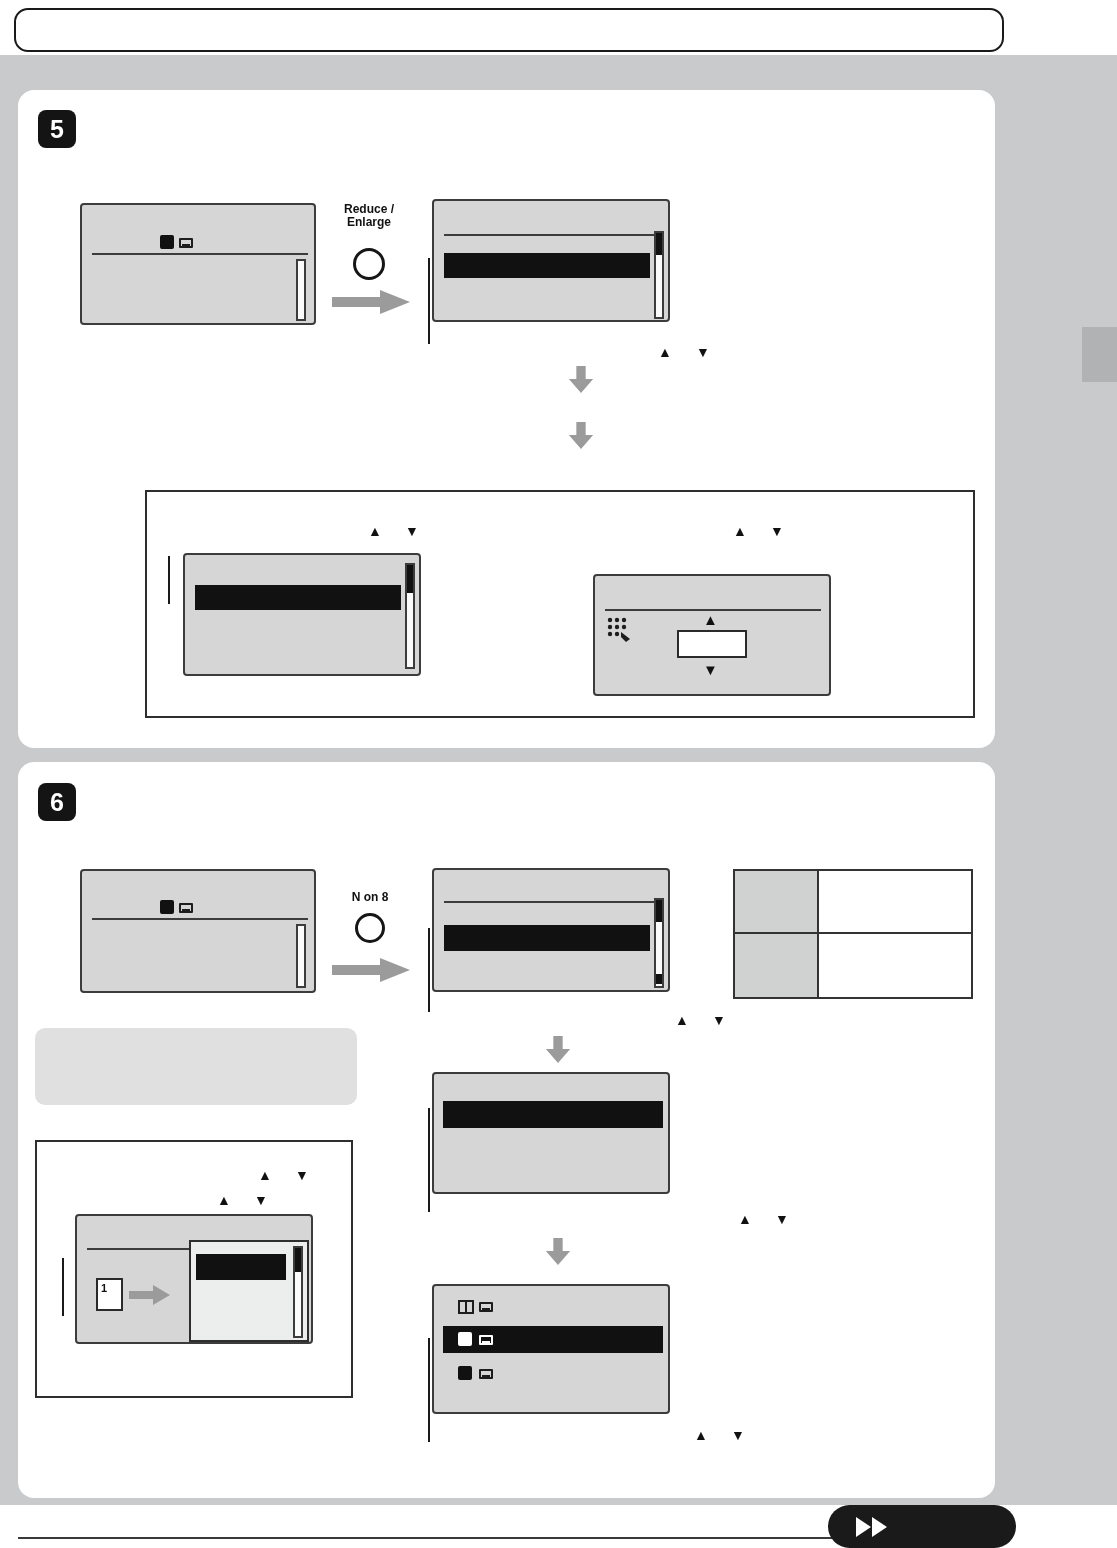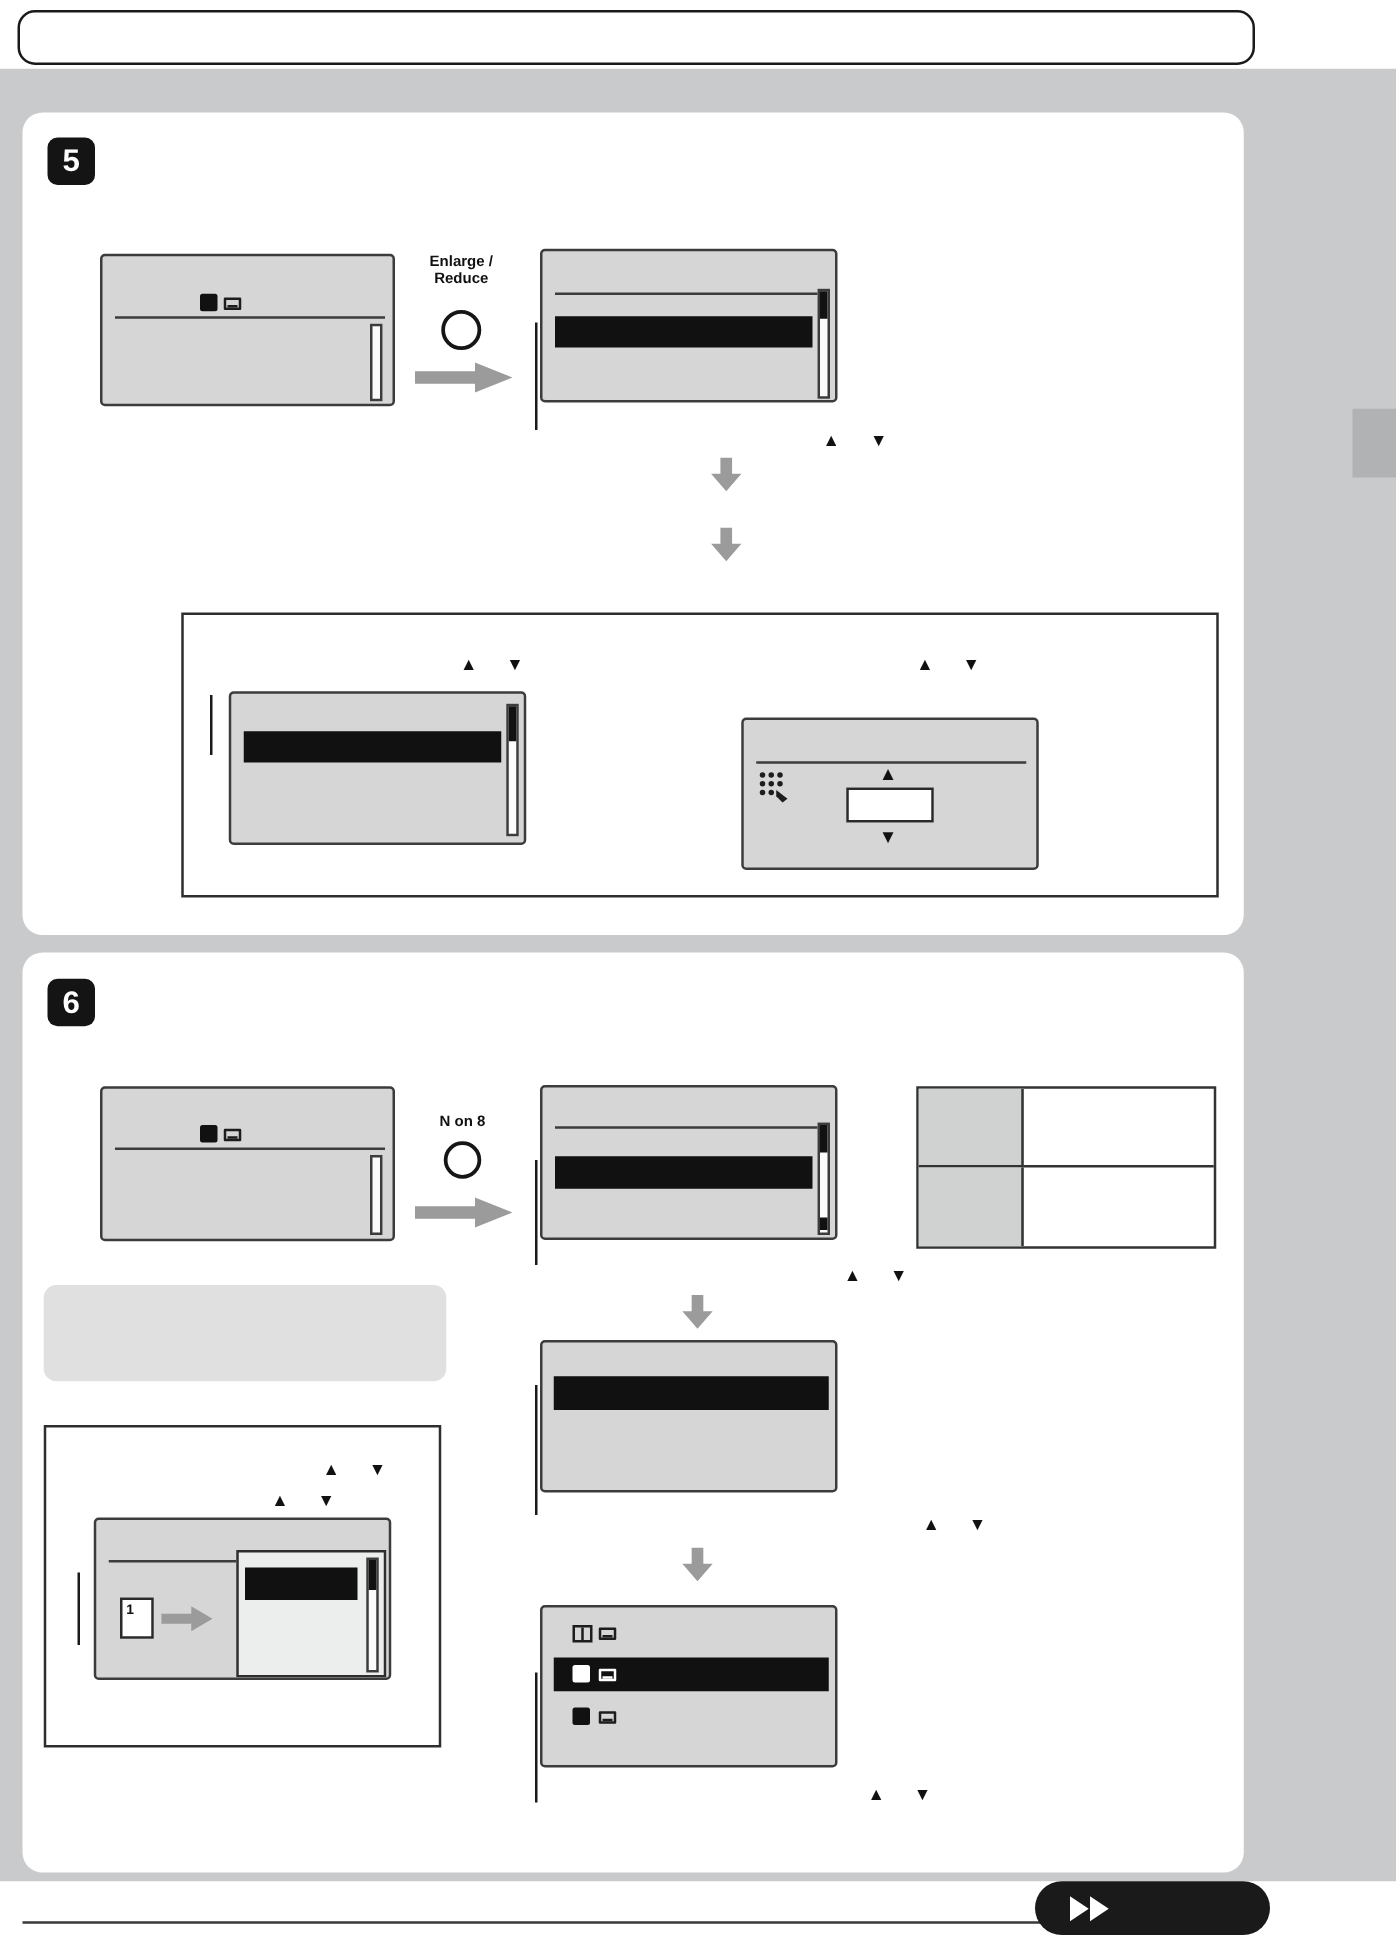--- a/index.html
+++ b/index.html
@@ -60,22 +60,22 @@
   </div>
 
   <div class="abs lcd" style="left:80px;top:203px;width:236px;height:122px;">
     <div class="ic-sq" style="left:78px;top:30px;"></div>
     <div class="ic-paper" style="left:97px;top:33px;"></div>
     <div class="lcd-line" style="left:10px;top:48px;width:216px;"></div>
     <div class="sbar" style="left:214px;top:54px;width:10px;height:62px;"></div>
   </div>
 
   <div class="abs btn-label" style="left:324px;top:203px;">
-    <div>Enlarge /</div>
-    <div>Reduce</div>
+    <div>Reduce /</div>
+    <div>Enlarge</div>
   </div>
   <div class="circle-btn" style="left:353px;top:248px;width:32px;height:32px;"></div>
 
   <svg class="abs" style="left:332px;top:287px;" width="80" height="30" viewBox="0 0 80 30">
     <path d="M0 10 H48 V3 L78 15 L48 27 V20 H0 Z" fill="#9b9b9b"></path>
   </svg>
 
   <div class="abs lcd" style="left:432px;top:199px;width:238px;height:123px;">
     <div class="lcd-line" style="left:10px;top:33px;width:212px;"></div>
     <div class="hl-bar" style="left:10px;top:52px;width:206px;height:25px;"></div>

